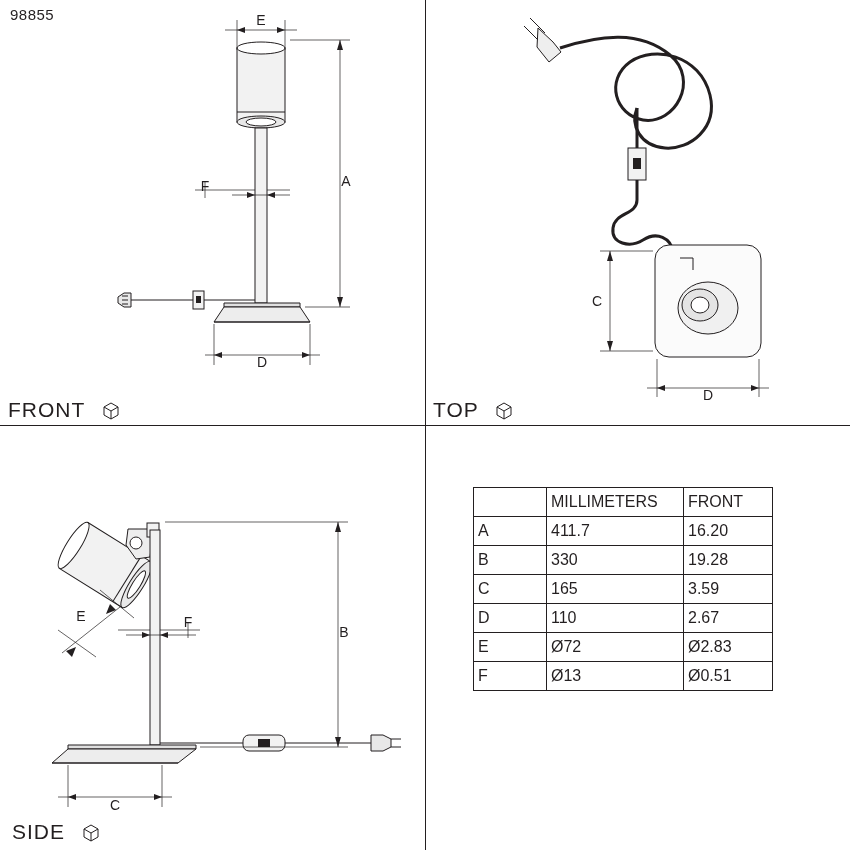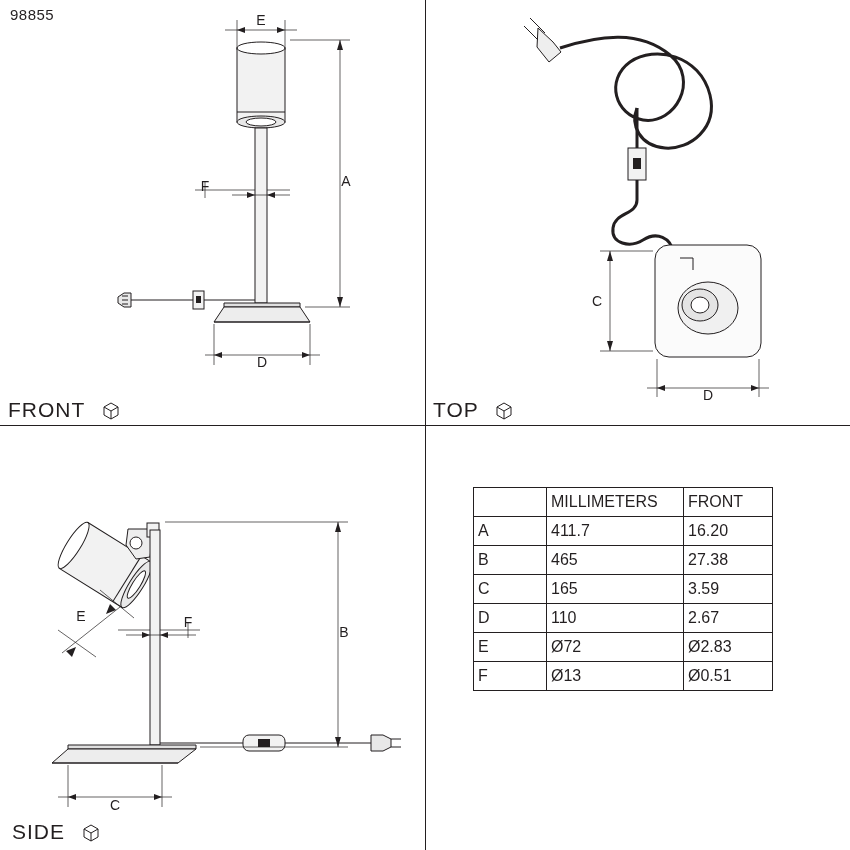--- a/index.html
+++ b/index.html
@@ -291,22 +291,22 @@
         <td class="c-mm">MILLIMETERS</td>
         <td class="c-in">FRONT</td>
       </tr>
       <tr>
         <td class="c-label">A</td>
         <td class="c-mm">411.7</td>
         <td class="c-in">16.20</td>
       </tr>
       <tr>
         <td class="c-label">B</td>
-        <td class="c-mm">465</td>
-        <td class="c-in">27.38</td>
+        <td class="c-mm">330</td>
+        <td class="c-in">19.28</td>
       </tr>
       <tr>
         <td class="c-label">C</td>
         <td class="c-mm">165</td>
         <td class="c-in">3.59</td>
       </tr>
       <tr>
         <td class="c-label">D</td>
         <td class="c-mm">110</td>
         <td class="c-in">2.67</td>

